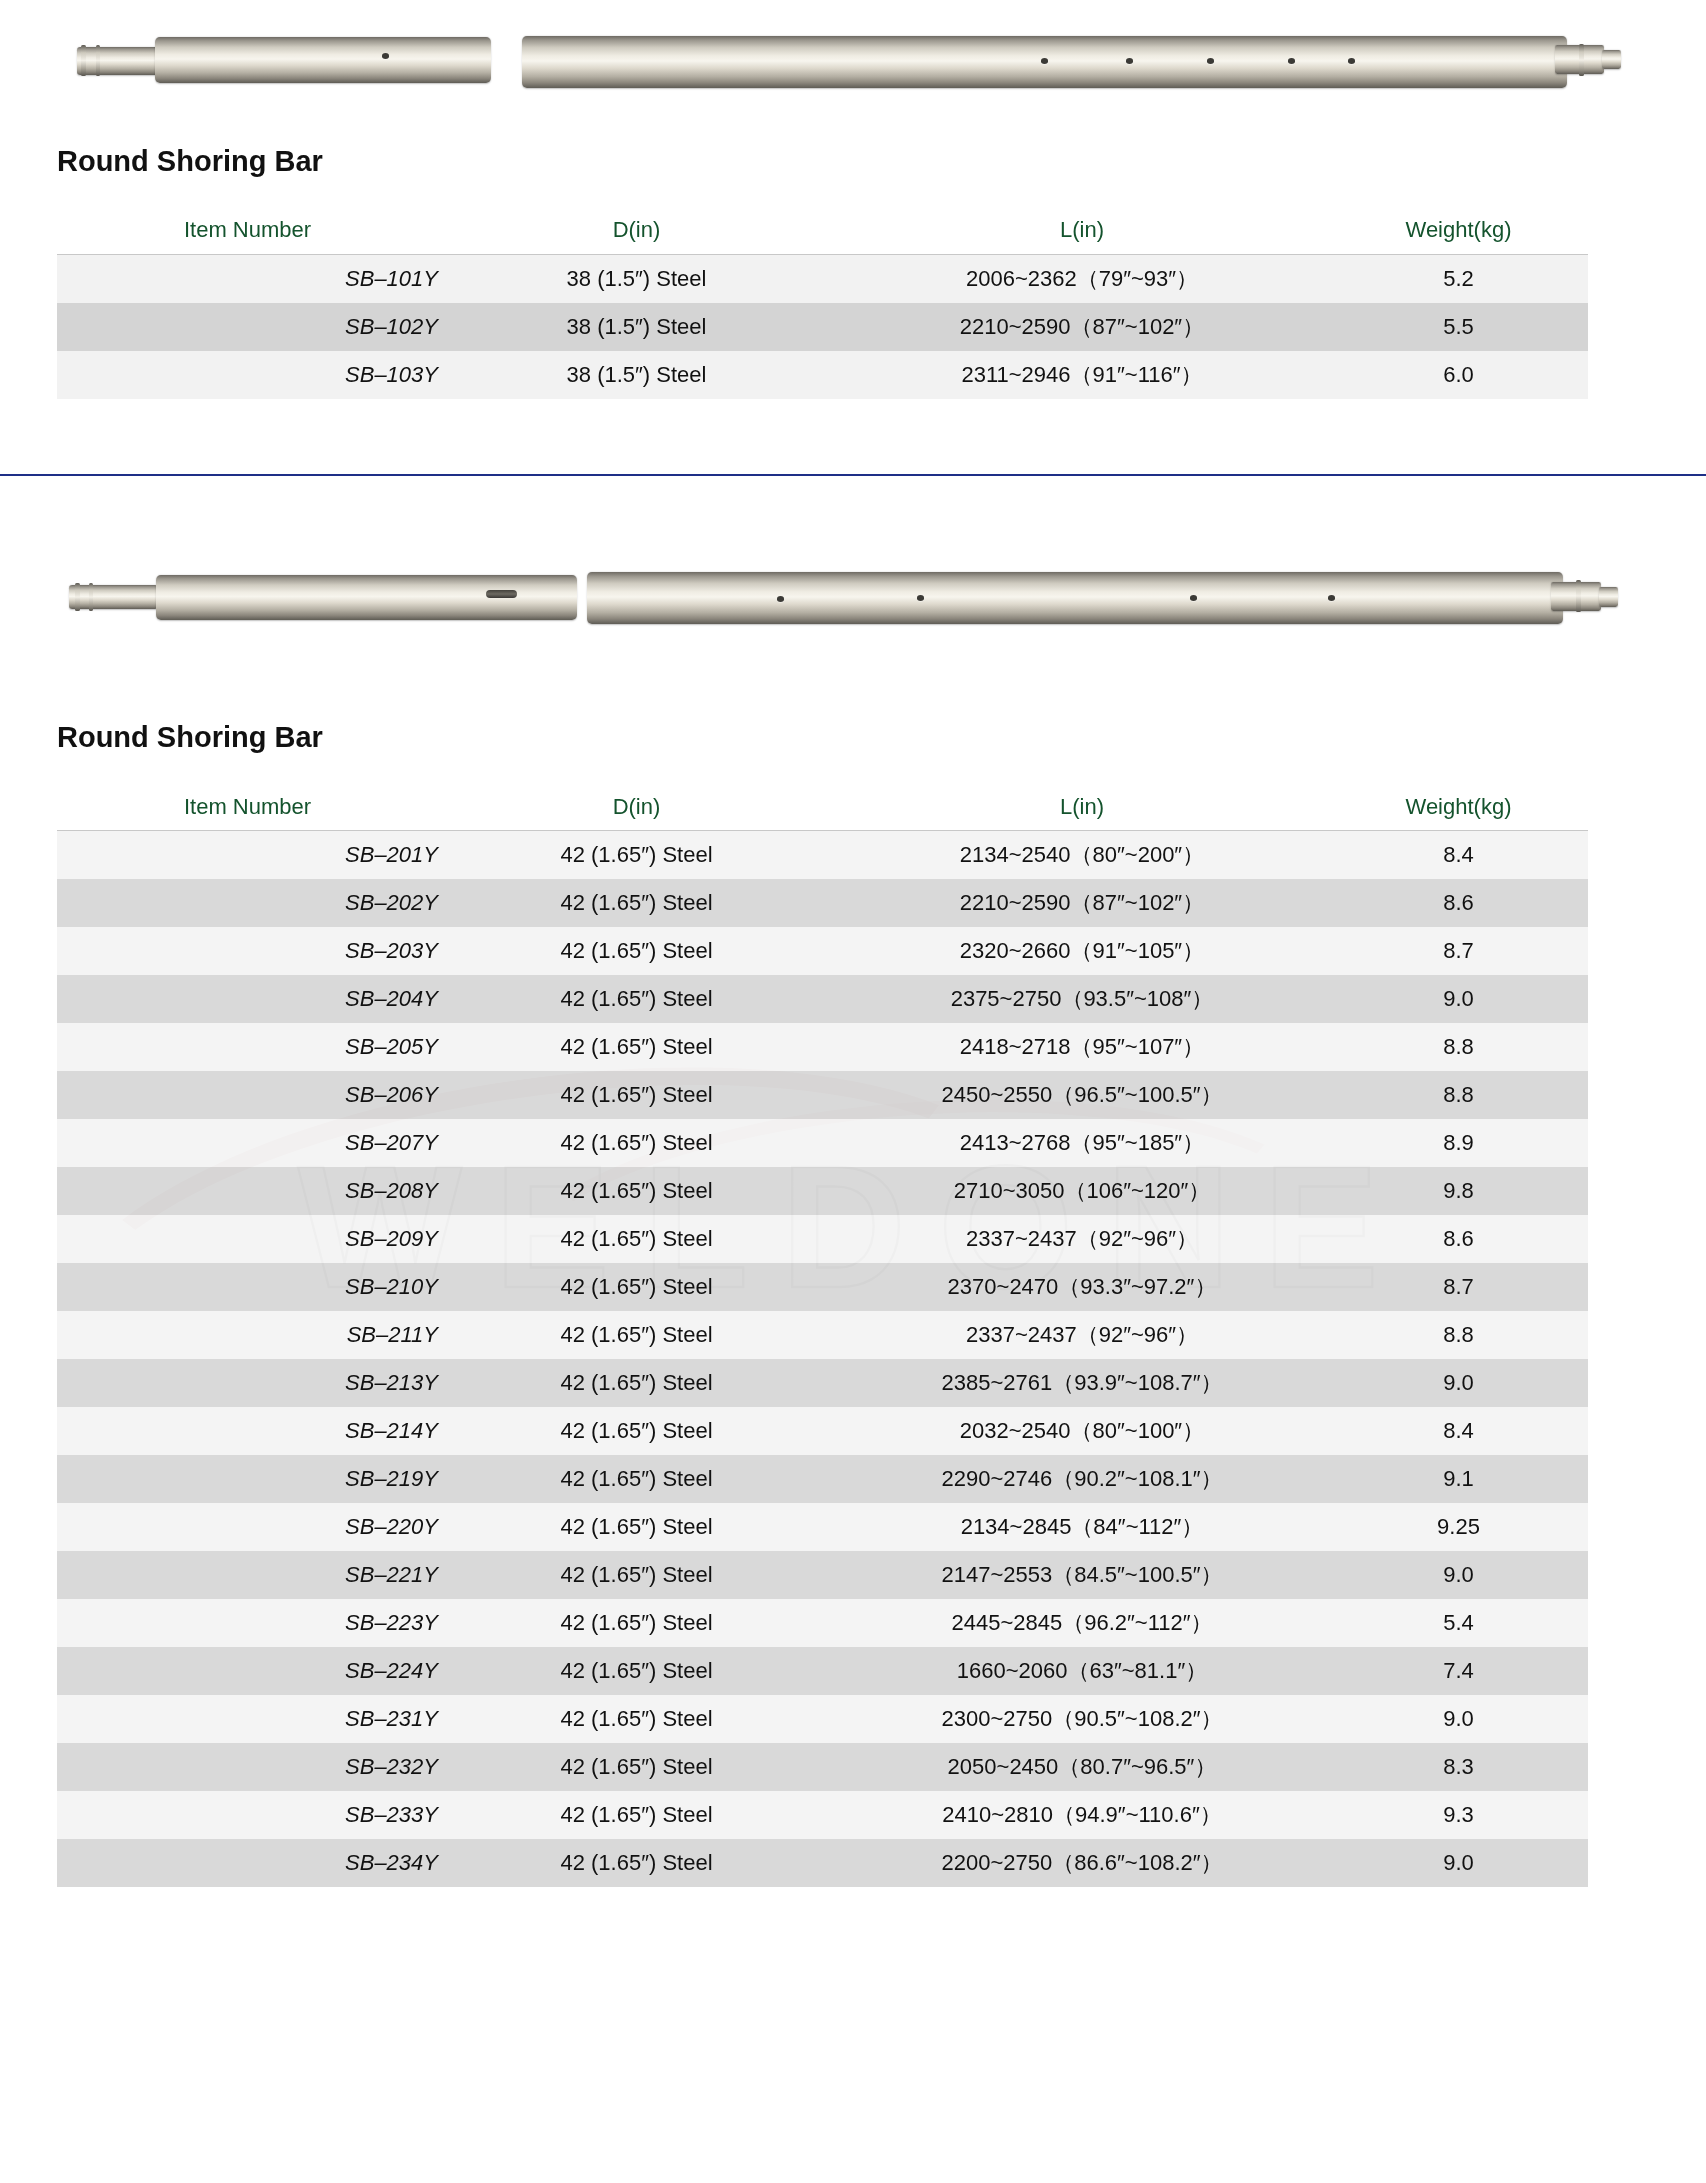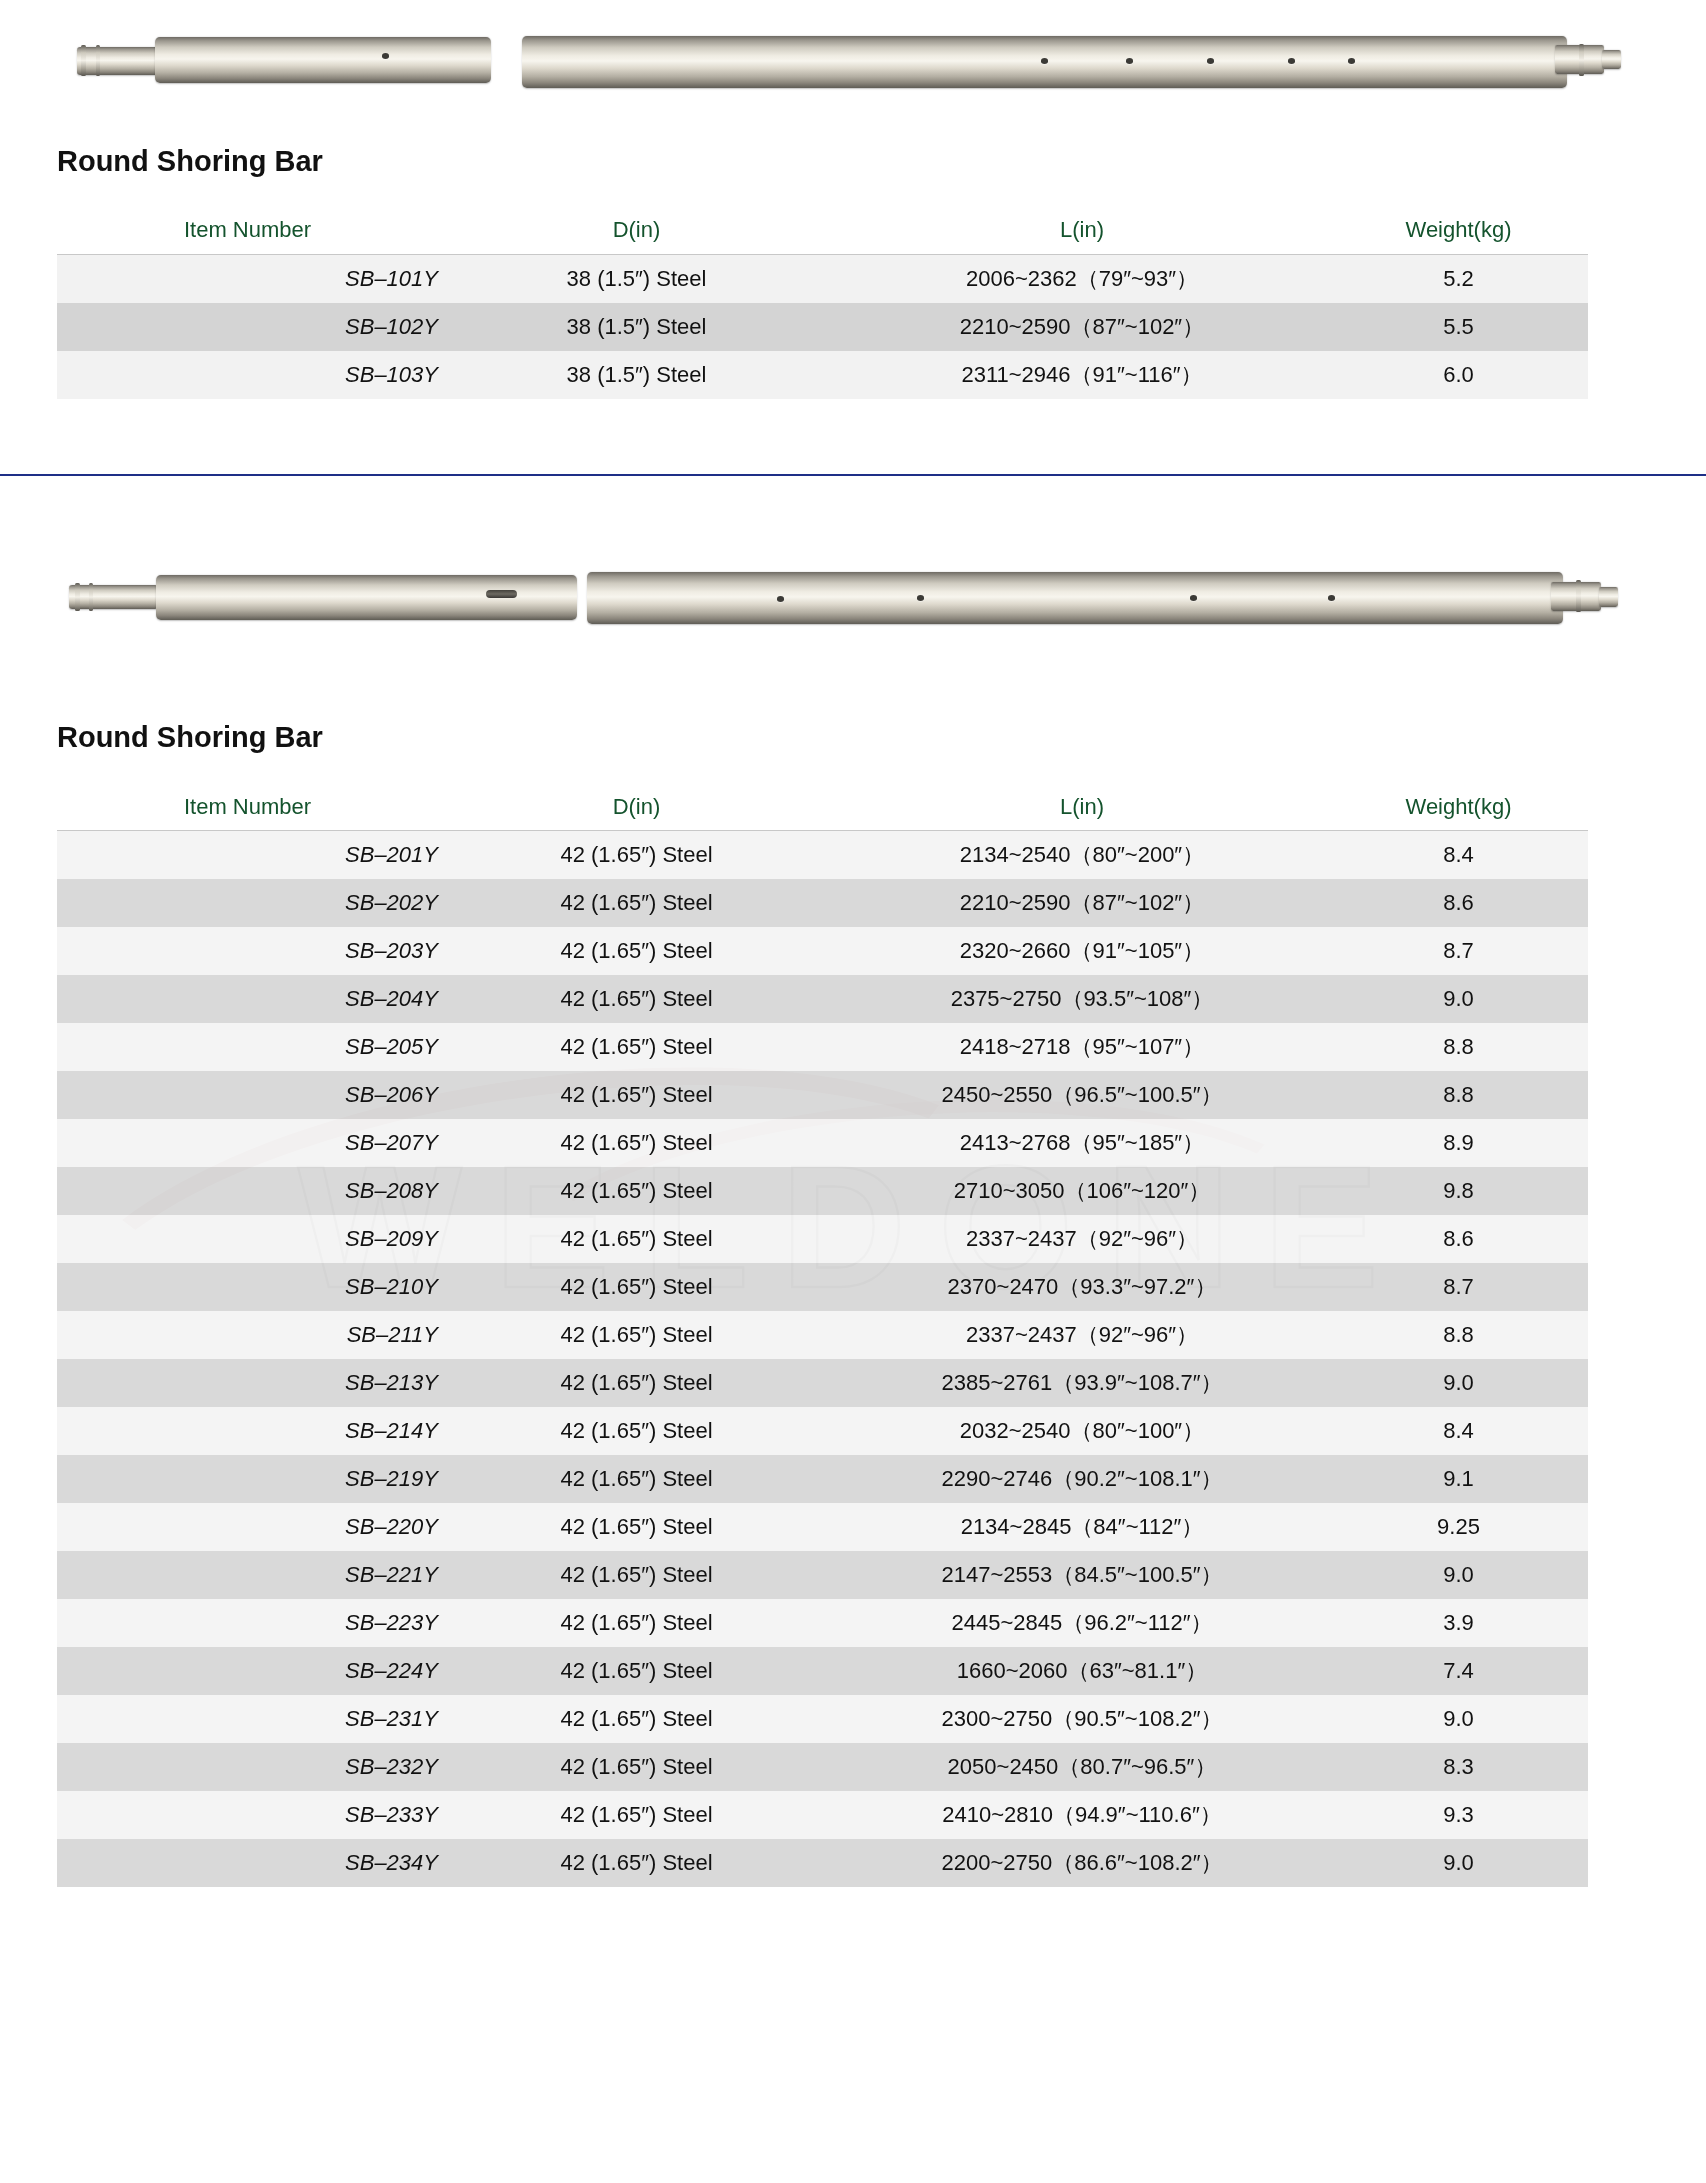--- a/index.html
+++ b/index.html
@@ -406,21 +406,21 @@
           <tr>
             <td>SB–221Y</td>
             <td>42 (1.65″) Steel</td>
             <td>2147~2553（84.5″~100.5″）</td>
             <td>9.0</td>
           </tr>
           <tr>
             <td>SB–223Y</td>
             <td>42 (1.65″) Steel</td>
             <td>2445~2845（96.2″~112″）</td>
-            <td>3.9</td>
+            <td>5.4</td>
           </tr>
           <tr>
             <td>SB–224Y</td>
             <td>42 (1.65″) Steel</td>
             <td>1660~2060（63″~81.1″）</td>
             <td>7.4</td>
           </tr>
           <tr>
             <td>SB–231Y</td>
             <td>42 (1.65″) Steel</td>

